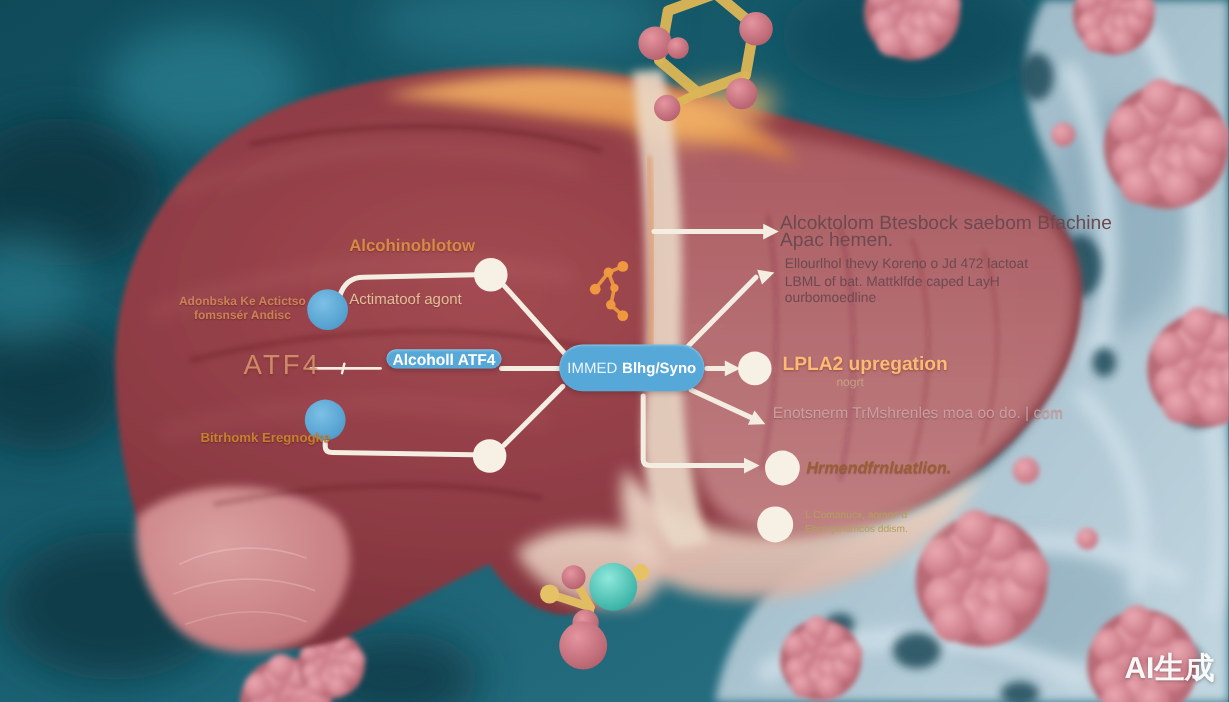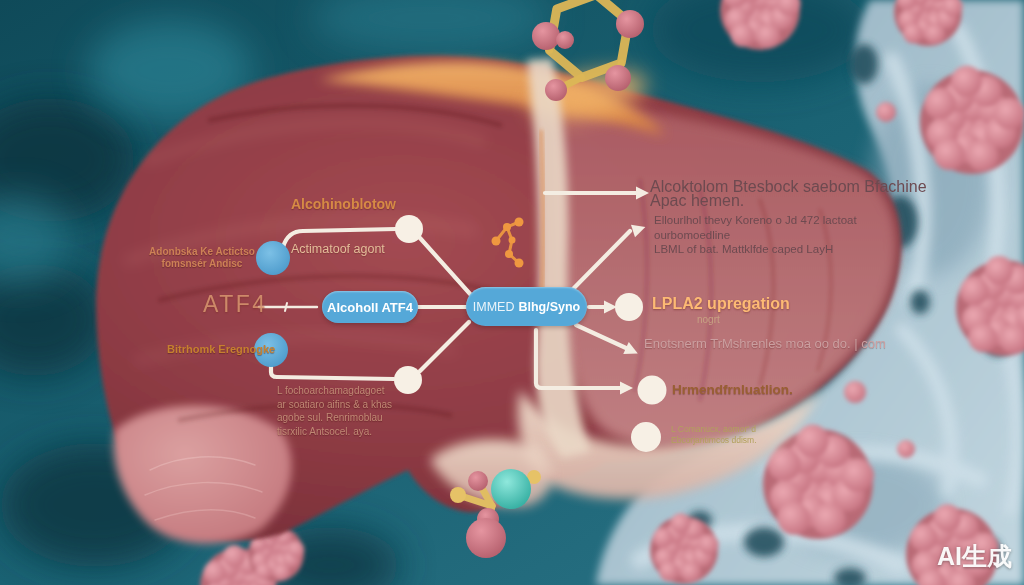--- a/index.html
+++ b/index.html
@@ -11,31 +11,31 @@
         box-shadow:0 2px 4px rgba(40,20,20,.25), inset 0 1px 2px rgba(255,255,255,.35);}
   .pill .p1{font-weight:400;opacity:.88;margin-right:4px;}
   .pill .p2{font-weight:700;}
   .note{position:absolute;z-index:3;}
   .note div{white-space:nowrap;}
   #lbl-alco-title{left:291px;top:196px;font-size:14px;font-weight:700;color:#d68a45;text-shadow:0 1px 1px rgba(70,20,20,.35);}
   #lbl-alco-sub{left:291px;top:212px;font-size:12.5px;color:#e4bd99;text-shadow:0 1px 1px rgba(70,20,20,.3);margin-top:30px;}
   #lbl-left-top{left:146px;top:246px;width:112px;text-align:center;font-size:10px;line-height:12px;color:#cd8156;font-weight:700;text-shadow:0 1px 1px rgba(60,15,15,.4);}
   #lbl-left-top div{white-space:nowrap;}
   #lbl-atf4{left:203px;top:291px;font-size:23px;font-weight:400;letter-spacing:2.5px;color:rgba(214,148,110,.88);text-shadow:0 1px 2px rgba(110,40,25,.4);}
-  #lbl-bitrhomk{left:167px;top:343px;font-size:11px;font-weight:700;color:#c6802f;text-shadow:0 1px 1px rgba(60,15,15,.4);}
+  #lbl-bitrhomk{left:167px;top:359px;font-size:11px;font-weight:700;color:#c6802f;text-shadow:0 1px 1px rgba(60,15,15,.4);}
   #note-bottom-left{left:277px;top:384px;font-size:10px;line-height:13.6px;color:#c08874;text-shadow:0 1px 1px rgba(70,15,15,.4);}
   #note-right-top{left:650px;top:180px;font-size:16px;line-height:14px;color:#6d4a50;}
   #note-right-mid{left:654px;top:213px;font-size:11.5px;line-height:14.5px;color:#6d4a50;}
   #lbl-lpla-title{left:652px;top:295px;font-size:16px;font-weight:700;color:#fdba74;text-shadow:0 1px 2px rgba(90,30,20,.45);}
   #lbl-lpla-sub{left:653px;top:314px;font-size:10px;color:#c8a183;margin-left:44px;}
   #note-right-lower{left:644px;top:336px;font-size:13px;line-height:15px;color:#cb9fa0;text-shadow:0 1px 1px rgba(80,25,25,.3);}
-  #lbl-hrmend{left:672px;top:382px;font-size:13.5px;font-weight:700;color:#995f33;text-shadow:0 1px 1px rgba(50,20,10,.3);}
+  #lbl-hrmend{left:672px;top:382px;font-size:13.5px;font-weight:700;color:#995f33;text-shadow:0 1px 1px rgba(50,20,10,.3);font-style:italic;}
   #note-bottom-right{left:671px;top:424px;font-size:8.5px;line-height:11px;color:#b2a15c;}
   #watermark{right:12px;top:540px;left:auto;position:absolute;font-size:25px;font-weight:600;color:rgba(255,255,255,.95);text-shadow:0 1px 3px rgba(0,0,0,.35);z-index:4;}
-  #pill-atf4{left:322px;top:291px;width:96px;height:32px;font-size:13px;font-weight:700;}
+  #pill-atf4{left:322px;top:291px;width:96px;height:16px;font-size:13px;font-weight:700;}
   #pill-center{left:466px;top:287px;width:121px;height:39px;font-size:12.5px;}
 </style>
 </head>
 <body>
 
 <div id="stage">
 
 <svg width="1024" height="585" viewBox="0 0 1024 585">
   <defs>
     <linearGradient id="bgTeal" x1="0" y1="0" x2="1" y2="1">
@@ -425,36 +425,30 @@
 
   <div class="pill" id="pill-atf4">
     <span style="font-weight:700;">Alcoholl ATF4</span>
   </div>
 
   <div class="pill" id="pill-center">
     <span class="p1">IMMED</span>
     <span class="p2">Blhg/Syno</span>
   </div>
 
-  <div class="note" id="note-bottom-left">
-    <div>L fochoarchamagdagoet</div>
-    <div>ar soatiaro aifins &amp; a khas</div>
-    <div>agobe sul. Renrimoblau</div>
-    <div>tisrxilic Antsocel. aya.</div>
-  </div>
 
   <div class="note" id="note-right-top">
     <div>Alcoktolom Btesbock saebom Bfachine</div>
     <div>Apac hemen.</div>
   </div>
 
   <div class="note" id="note-right-mid">
     <div>Ellourlhol thevy Koreno o Jd 472 lactoat</div>
+    <div>LBML of bat. Mattklfde caped LayH</div>
     <div>ourbomoedline</div>
-    <div>LBML of bat. Mattklfde caped LayH</div>
   </div>
 
   <div class="label" id="lbl-lpla-title">LPLA2 upregation</div>
   <div class="label" id="lbl-lpla-sub">nogrt</div>
 
   <div class="note" id="note-right-lower">
     <div>Enotsnerm TrMshrenles moa oo do. | com</div>
   </div>
 
   <div class="label" id="lbl-hrmend">Hrmendfrnluatlion.</div>

